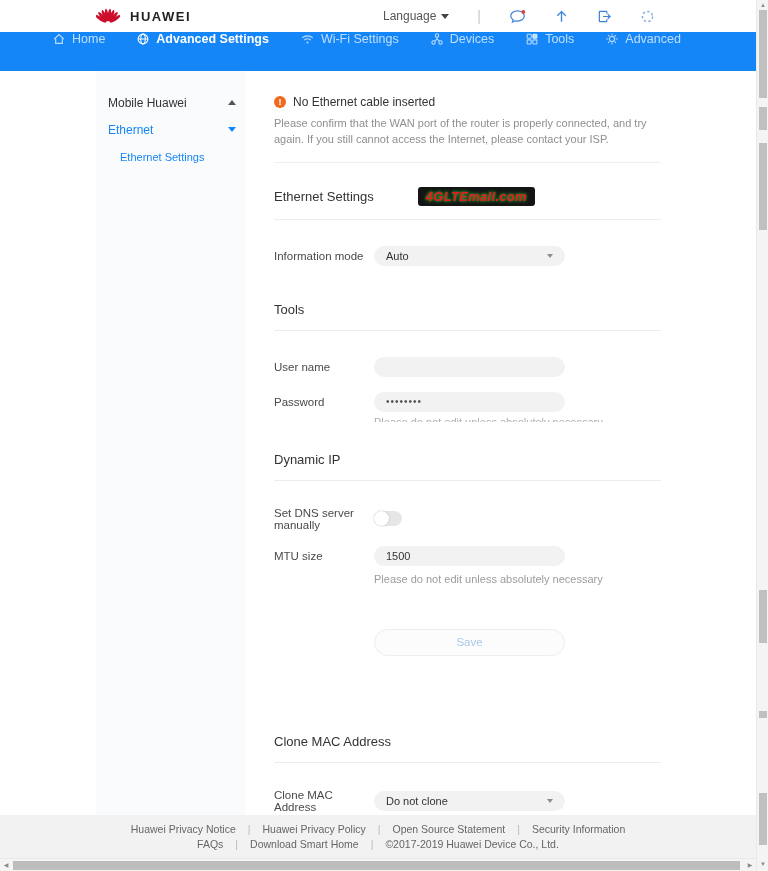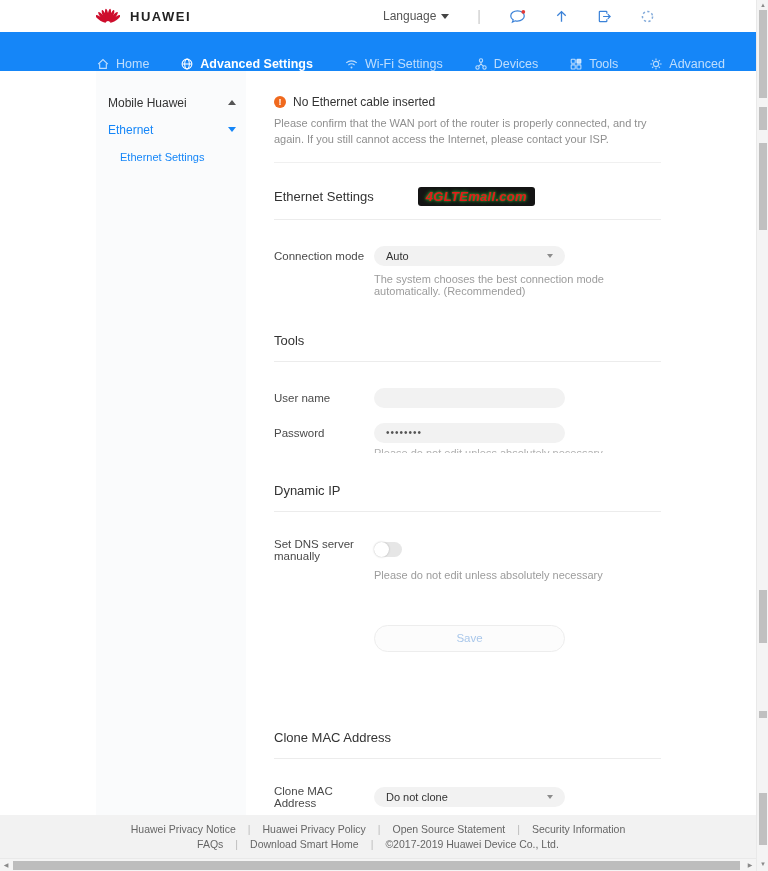--- a/index.html
+++ b/index.html
@@ -12,21 +12,21 @@
             padding:0 113px 0 96px; background:#fff; }
   .brand { display:flex; align-items:center; gap:10px; }
   .brand-text { font-size:13px; font-weight:bold; letter-spacing:1.5px; color:#222; }
   .header-right { display:flex; align-items:center; gap:28px; }
   .lang { display:flex; align-items:center; gap:5px; font-size:12px; color:#555; cursor:pointer; }
   .caret-dn-dark { width:0; height:0; border-left:4px solid transparent; border-right:4px solid transparent; border-top:5px solid #444; }
   .hdr-sep { color:#c9c9c9; font-size:14px; }
   .hicon { display:flex; align-items:center; cursor:pointer; }
 
   
-  .nav { height:39px; background:#1586f8; display:flex; align-items:flex-end; padding-left:96px; gap:31px; width:756px; }
+  .nav { height:39px; background:#1586f8; display:flex; align-items:flex-start; padding-left:52px; gap:31px; width:756px; }
   .nav-item { display:flex; align-items:center; gap:6px; font-size:12.5px; color:rgba(255,255,255,.72); cursor:pointer; }
   .nav-item.active { color:#fff; font-weight:bold; }
   .nav-item svg { display:block; }
 
   
   .content { display:flex; height:744px; width:756px; background:#fff; }
   .sidebar { width:150px; margin-left:96px; background:#fafbfc; padding-top:18px; flex-shrink:0; }
   .side-item { display:flex; align-items:center; justify-content:space-between; padding:0 10px 0 12px;
                height:27px; font-size:12px; color:#333; cursor:pointer; }
   .side-item.blue { color:#1586f8; }
@@ -232,27 +232,26 @@
         <div class="alert-desc">Please confirm that the WAN port of the router is properly connected, and try again. If you still cannot access the Internet, please contact your ISP.</div>
       </div>
 
       <div class="sec-head">
         <span class="sec-title">Ethernet Settings</span>
         <span class="watermark">4GLTEmall.com</span>
       </div>
       <div class="divider"></div>
 
       <div class="row">
-        <span class="lbl">Connection mode</span>
+        <span class="lbl">Information mode</span>
         <div class="ctl pill-select">
           <span>Auto</span>
           <span class="caret-dn-gray"></span>
         </div>
       </div>
-      <div class="hint">The system chooses the best connection mode automatically. (Recommended)</div>
 
       <div class="sec-head" style="margin-top:36px;">
         <span class="sec-title">Tools</span>
       </div>
       <div class="divider"></div>
 
       <div class="row">
         <span class="lbl">User name</span>
         <input class="pill-input" type="text" value="" style="">
       </div>
@@ -265,20 +264,24 @@
       <div class="sec-head" style="margin-top:30px;">
         <span class="sec-title">Dynamic IP</span>
       </div>
       <div class="divider"></div>
 
       <div class="row">
         <span class="lbl">Set DNS server manually</span>
         <div class="toggle">
           <span class="knob"></span>
         </div>
+      </div>
+      <div class="row tight">
+        <span class="lbl">MTU size</span>
+        <input class="pill-input" type="text" value="1500" style="">
       </div>
       <div class="hint">Please do not edit unless absolutely necessary</div>
 
       <div class="save-wrap">
         <div class="save-btn">Save</div>
       </div>
 
       <div class="gap-lg"></div>
 
       <div class="sec-head">

